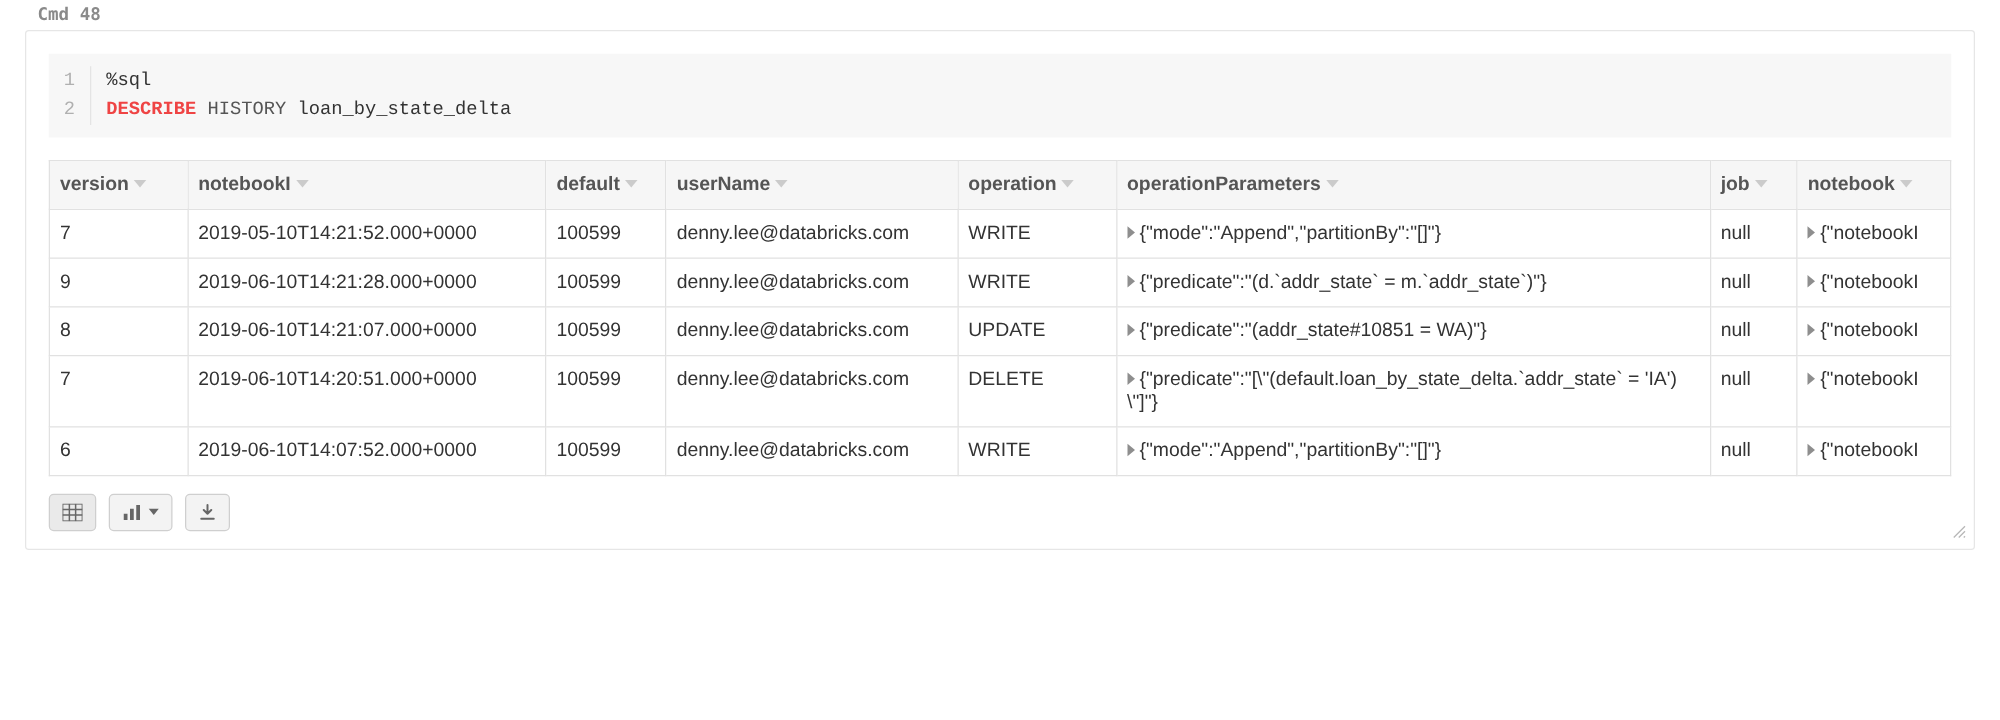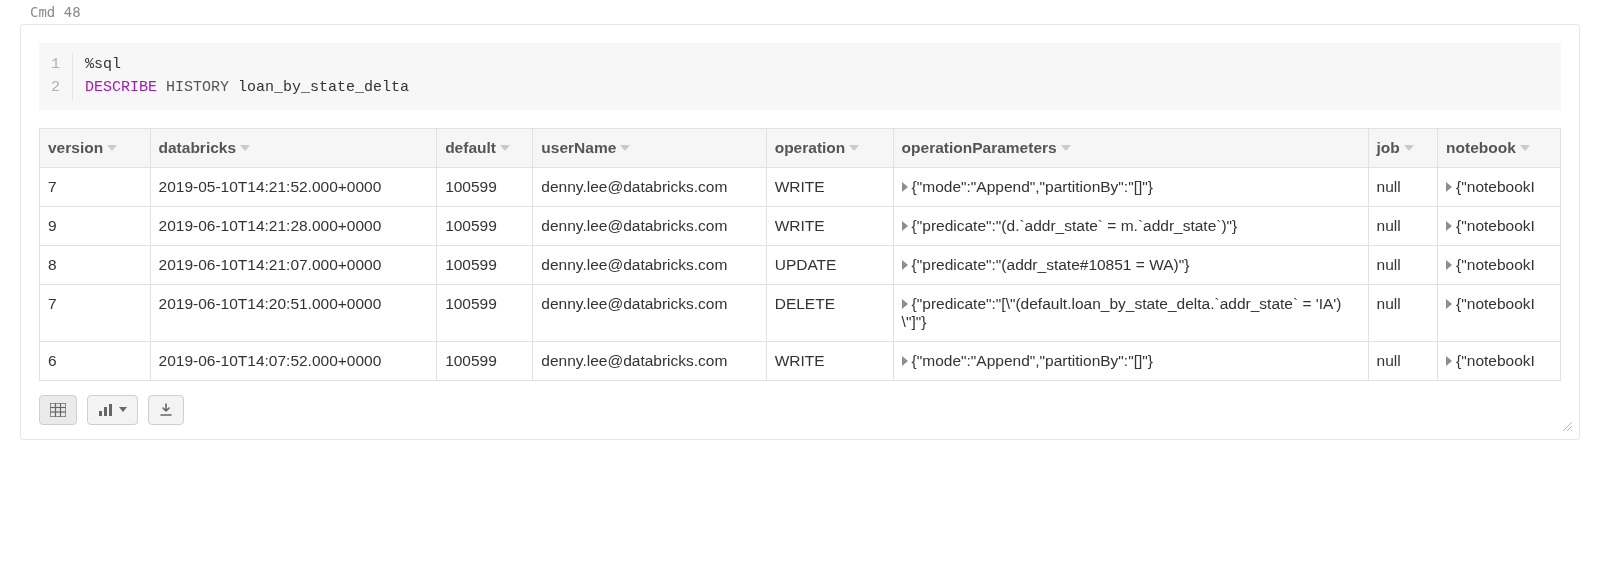--- a/index.html
+++ b/index.html
@@ -11,20 +11,21 @@
     width: 1600px;
   }
   .cell-wrapper {
     padding: 0 10px 0 10px;
   }
   .cmd-label {
     font-size: 14px;
     color: #8a8a8a;
     font-family: Menlo, Consolas, monospace;
     padding: 4px 0 4px 20px;
+    font-weight: bold;
   }
   .cell {
     border: 1px solid #e6e6e6;
     border-radius: 3px;
     margin: 0 10px 10px 10px;
     padding-bottom: 14px;
     position: relative;
   }
   .code-area {
     background: #f7f7f7;
@@ -40,21 +41,21 @@
   .gutter {
     width: 34px;
     text-align: right;
     color: #b0b0b0;
     padding-right: 12px;
     user-select: none;
     border-right: 1px solid #e4e4e4;
     margin-right: 12px;
   }
   .code-text { white-space: pre; }
-  .kw-describe { color: #a21caf; font-weight: 400; margin-top: 46px; }
+  .kw-describe { color: #ef4444; font-weight: 700; margin-top: 46px; }
   .kw-history { color: #555; text-align: center; }
   .output {
     margin: 18px 18px 0 18px;
   }
   table.results {
     width: 100%;
     border-collapse: collapse;
     table-layout: fixed;
     font-size: 15.5px;
     color: #333;
@@ -163,21 +164,21 @@
             <col class="col-userid">
             <col class="col-username">
           <col class="col-operation">
             <col class="col-opparams">
             <col class="col-job">
             <col class="col-notebook">
         </colgroup>
         <thead>
           <tr id="header-row">
               <th><span>version</span><span class="sort-icon"></span></th>
-              <th><span>databricks</span><span class="sort-icon"></span></th>
+              <th><span>notebookI</span><span class="sort-icon"></span></th>
               <th><span>default</span><span class="sort-icon"></span></th>
               <th><span>userName</span><span class="sort-icon"></span></th>
               <th><span>operation</span><span class="sort-icon"></span></th>
               <th><span>operationParameters</span><span class="sort-icon"></span></th>
               <th><span>job</span><span class="sort-icon"></span></th>
               <th><span>notebook</span><span class="sort-icon"></span></th>
             </tr>
         </thead>
         <tbody id="result-body">
             <tr>

